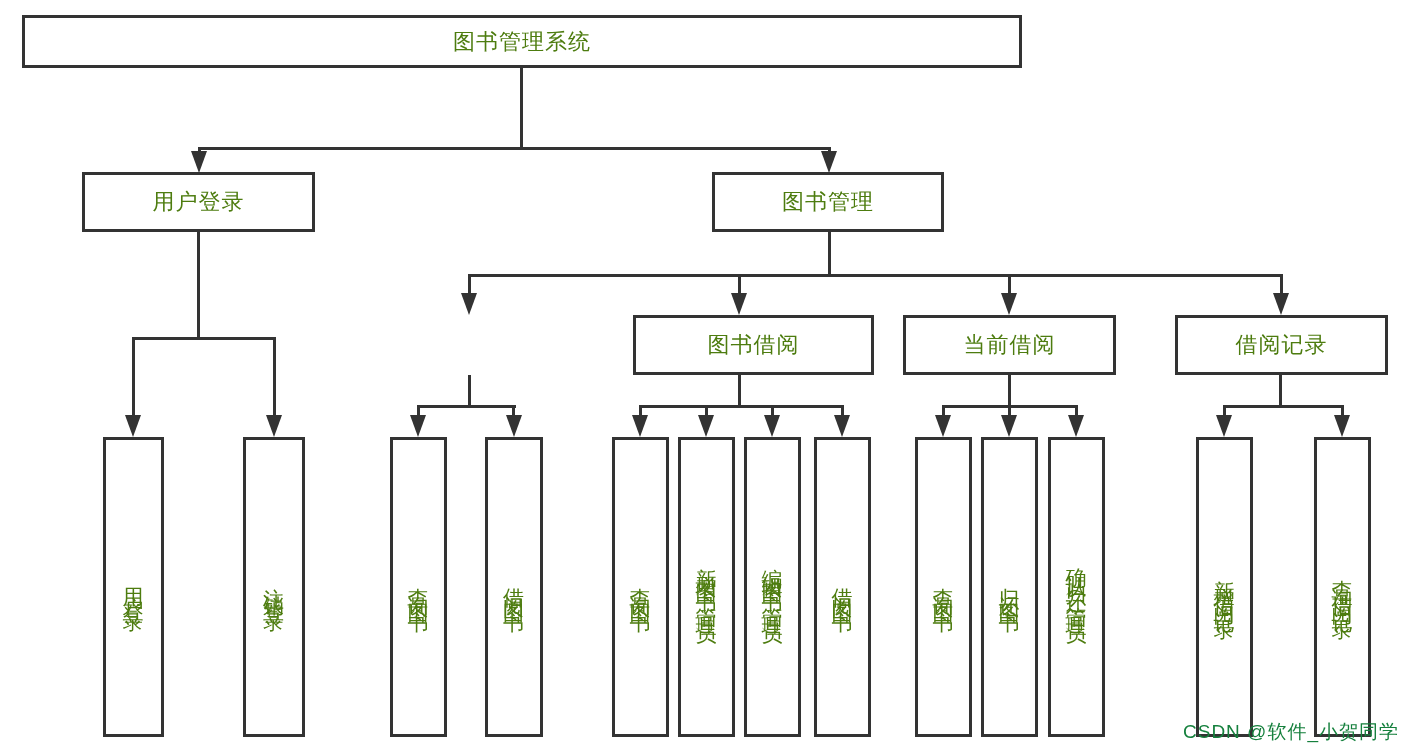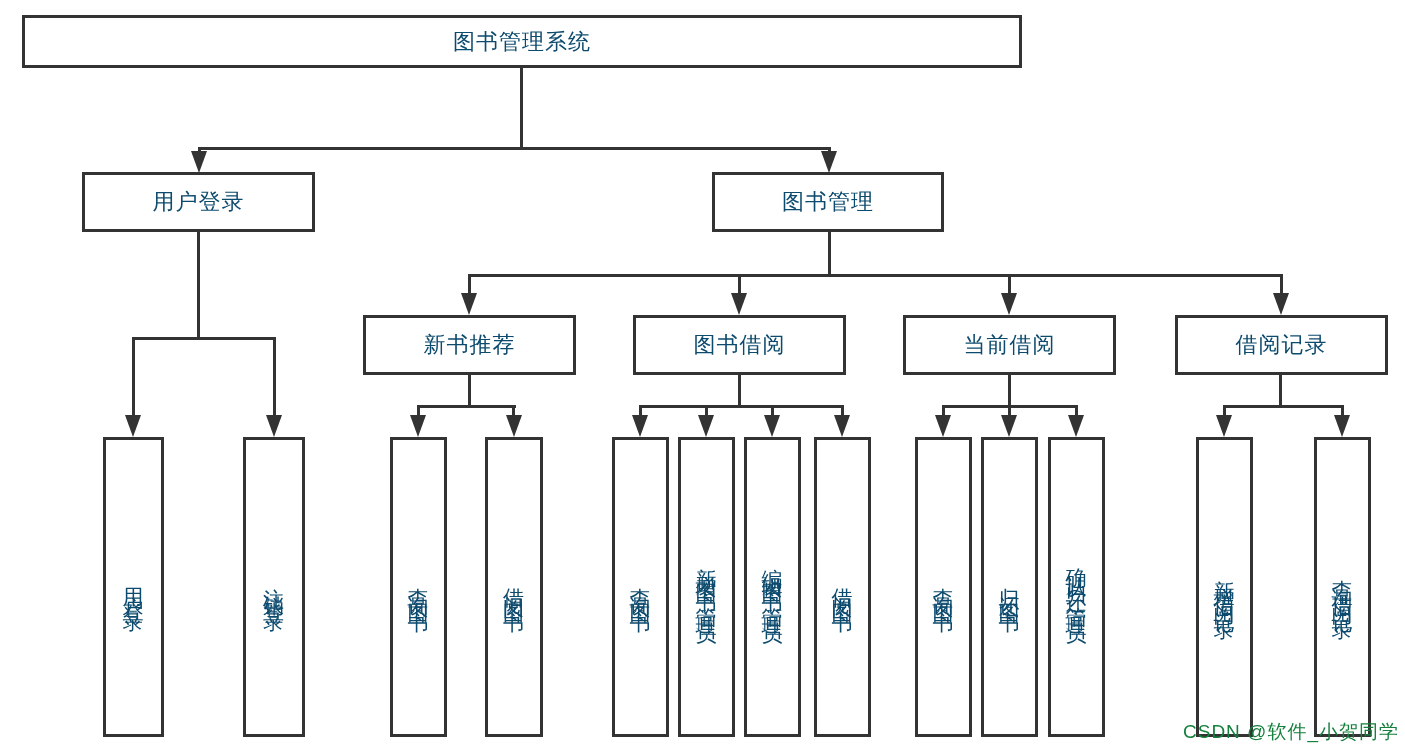--- a/index.html
+++ b/index.html
@@ -4,21 +4,21 @@
 <style>
   html,body{margin:0;padding:0;background:#ffffff;}
   #stage{
     position:relative;width:1405px;height:747px;background:#ffffff;
     font-family:"Liberation Sans","DejaVu Sans",sans-serif;color:#333333;
     overflow:hidden;
   }
   .box{
     position:absolute;box-sizing:border-box;border:3px solid #333333;
     background:#ffffff;display:flex;align-items:center;justify-content:center;
-    font-size:22px;color:#0c4a6e;letter-spacing:1px;
+    font-size:22px;color:#4d7c0f;letter-spacing:1px;
   }
   .leaf{font-size:21px;}
   .vtext{
     writing-mode:vertical-rl;text-orientation:mixed;
     letter-spacing:8px;line-height:1;white-space:nowrap;
   }
   .vline,.hline{position:absolute;background:#333333;}
   .tri{
     position:absolute;width:0;height:0;
     border-left:8px solid transparent;border-right:8px solid transparent;
@@ -57,22 +57,21 @@
   <div class="hline" style="left:468px;top:274px;width:814px;height:3px;"></div>
   <div class="vline" style="left:468px;top:274px;width:3px;height:22px;"></div>
   <div class="tri" style="left:461px;top:293px;"></div>
   <div class="vline" style="left:738px;top:274px;width:3px;height:22px;"></div>
   <div class="tri" style="left:731px;top:293px;"></div>
   <div class="vline" style="left:1008px;top:274px;width:3px;height:22px;"></div>
   <div class="tri" style="left:1001px;top:293px;"></div>
   <div class="vline" style="left:1280px;top:274px;width:3px;height:22px;"></div>
   <div class="tri" style="left:1273px;top:293px;"></div>
 
-  <div class="box" style="left:363px;top:315px;width:213px;height:60px;">新书推荐</div>
-  <div class="box" style="left:633px;top:315px;width:213px;height:60px;">图书借阅</div>
+  <div class="box" style="left:633px;top:315px;width:241px;height:60px;">图书借阅</div>
   <div class="box" style="left:903px;top:315px;width:213px;height:60px;text-align:right;">当前借阅</div>
   <div class="box" style="left:1175px;top:315px;width:213px;height:60px;">借阅记录</div>
 
   <div class="vline" style="left:468px;top:375px;width:3px;height:33px;"></div>
   <div class="hline" style="left:417px;top:405px;width:99px;height:3px;"></div>
   <div class="vline" style="left:417px;top:405px;width:3px;height:13px;"></div>
   <div class="tri" style="left:410px;top:415px;"></div>
   <div class="vline" style="left:512px;top:405px;width:3px;height:13px;"></div>
   <div class="tri" style="left:506px;top:415px;"></div>
 

